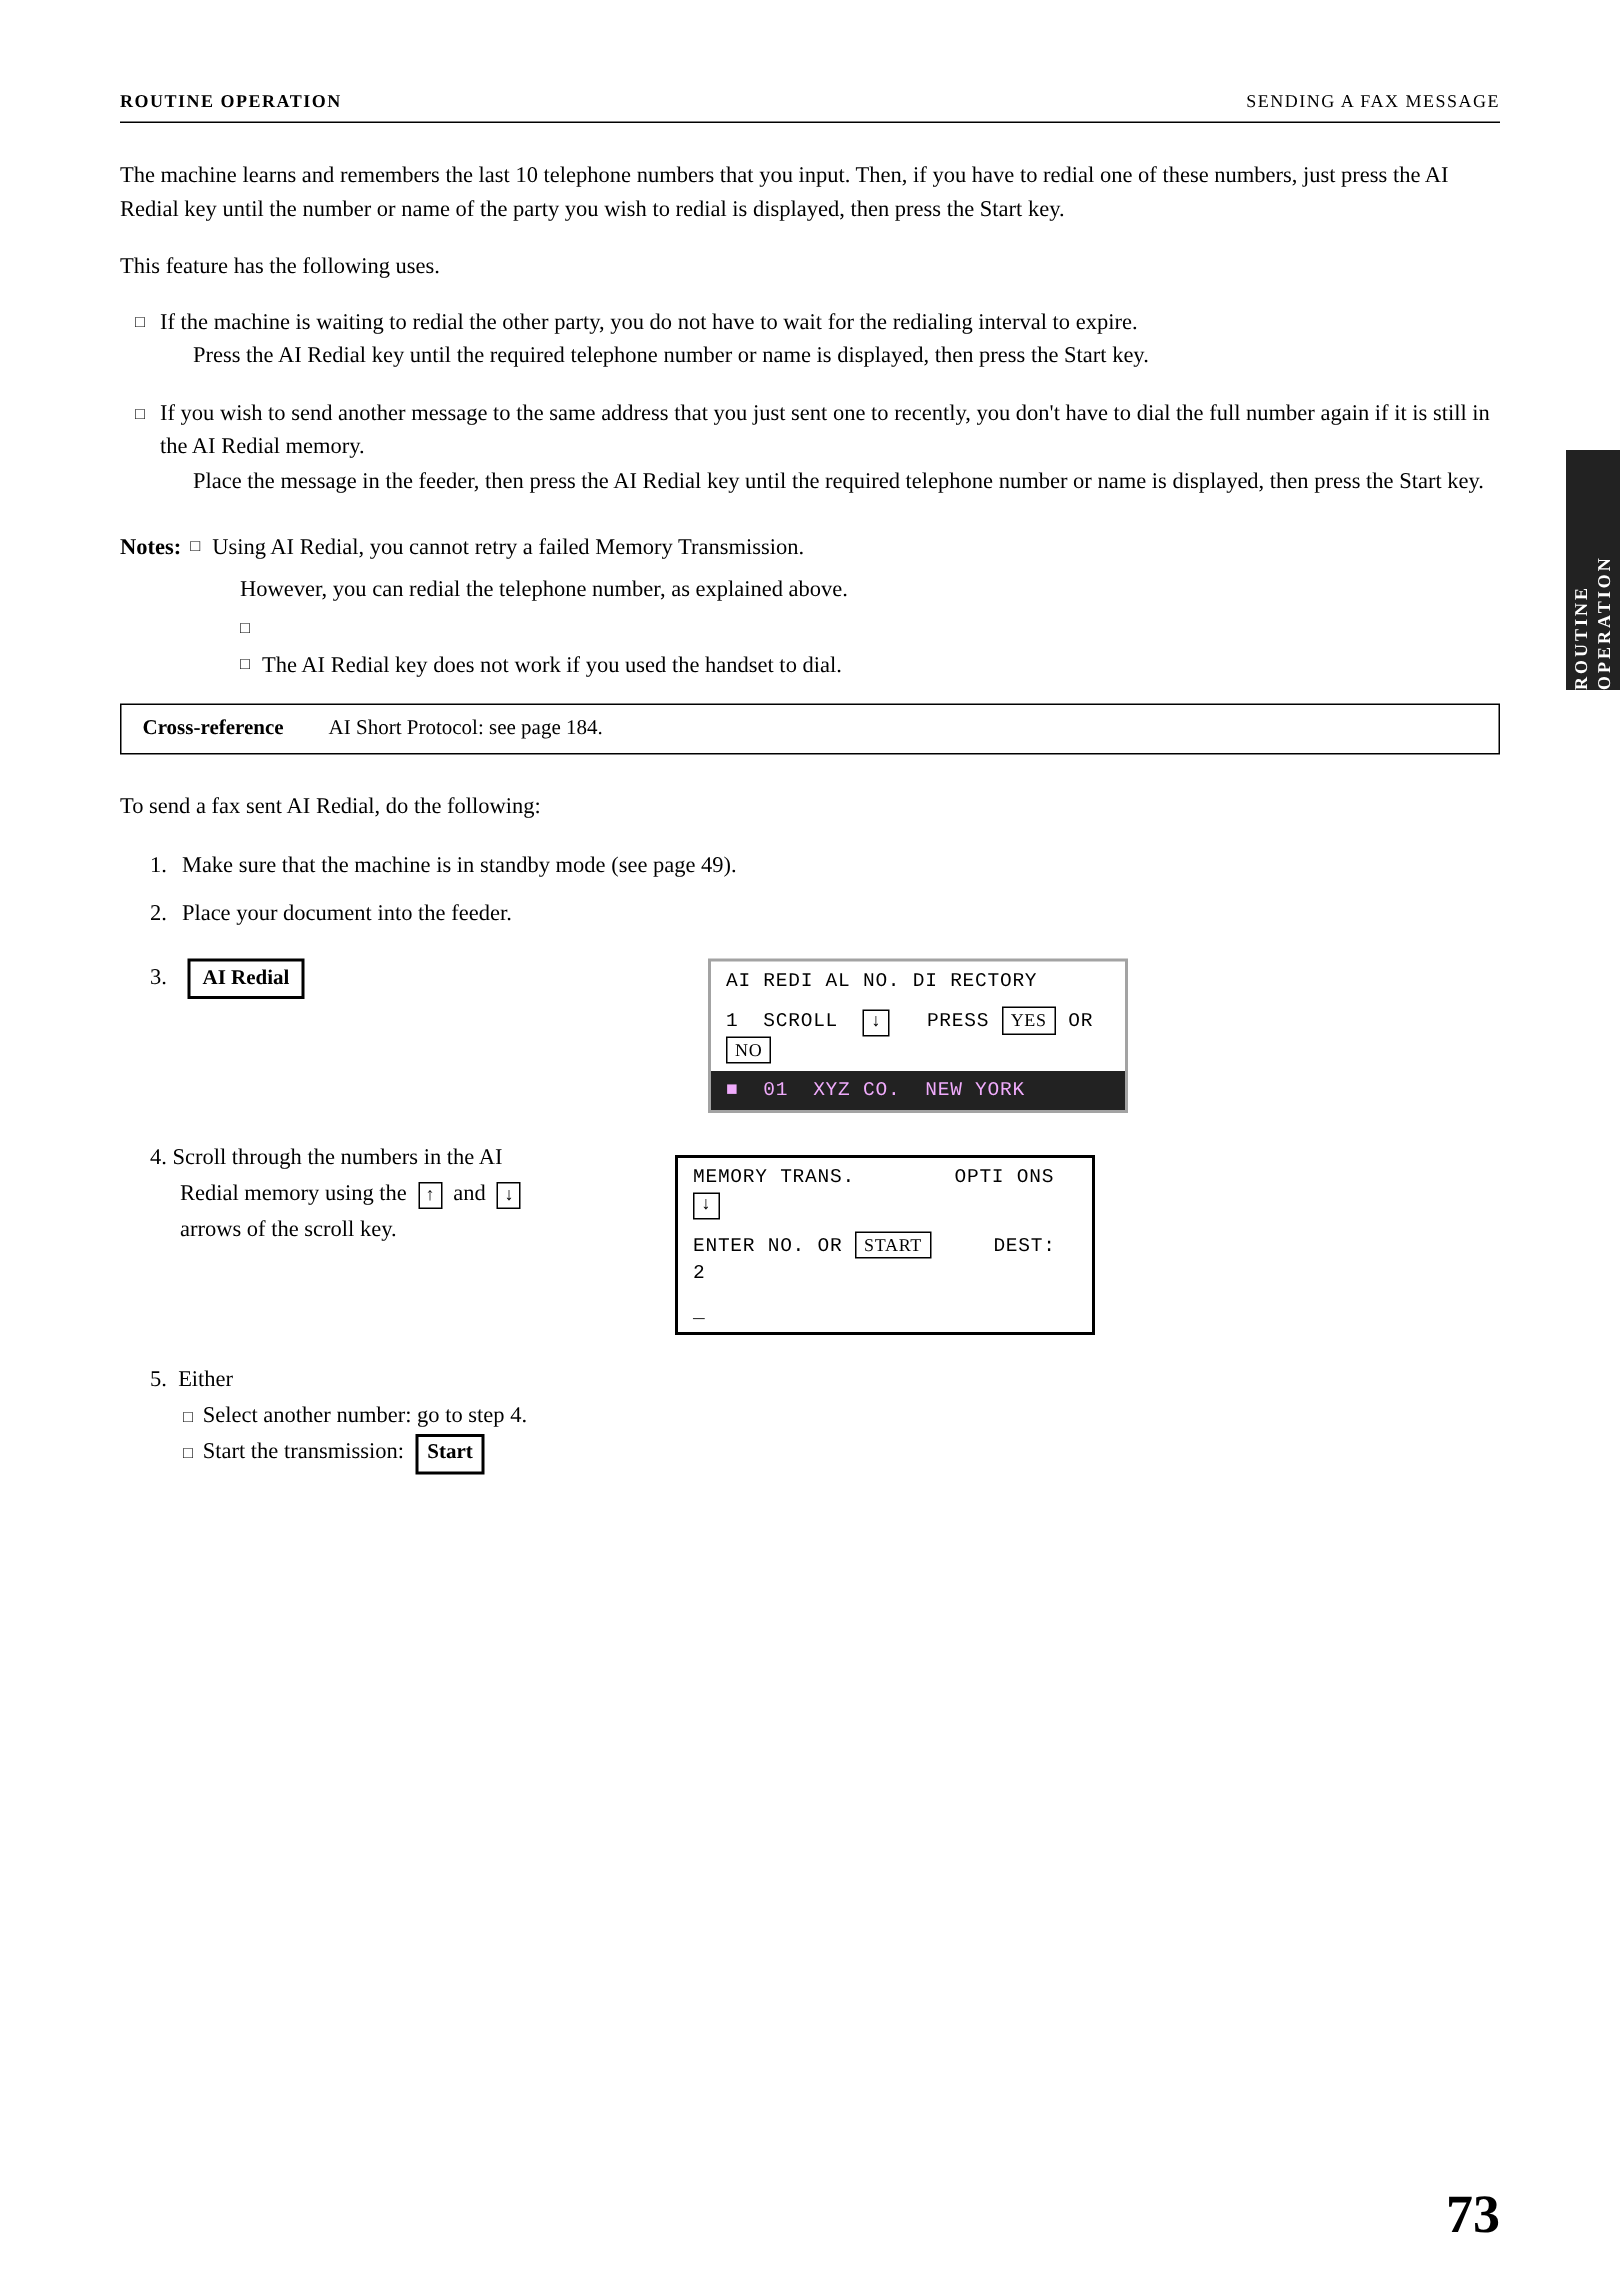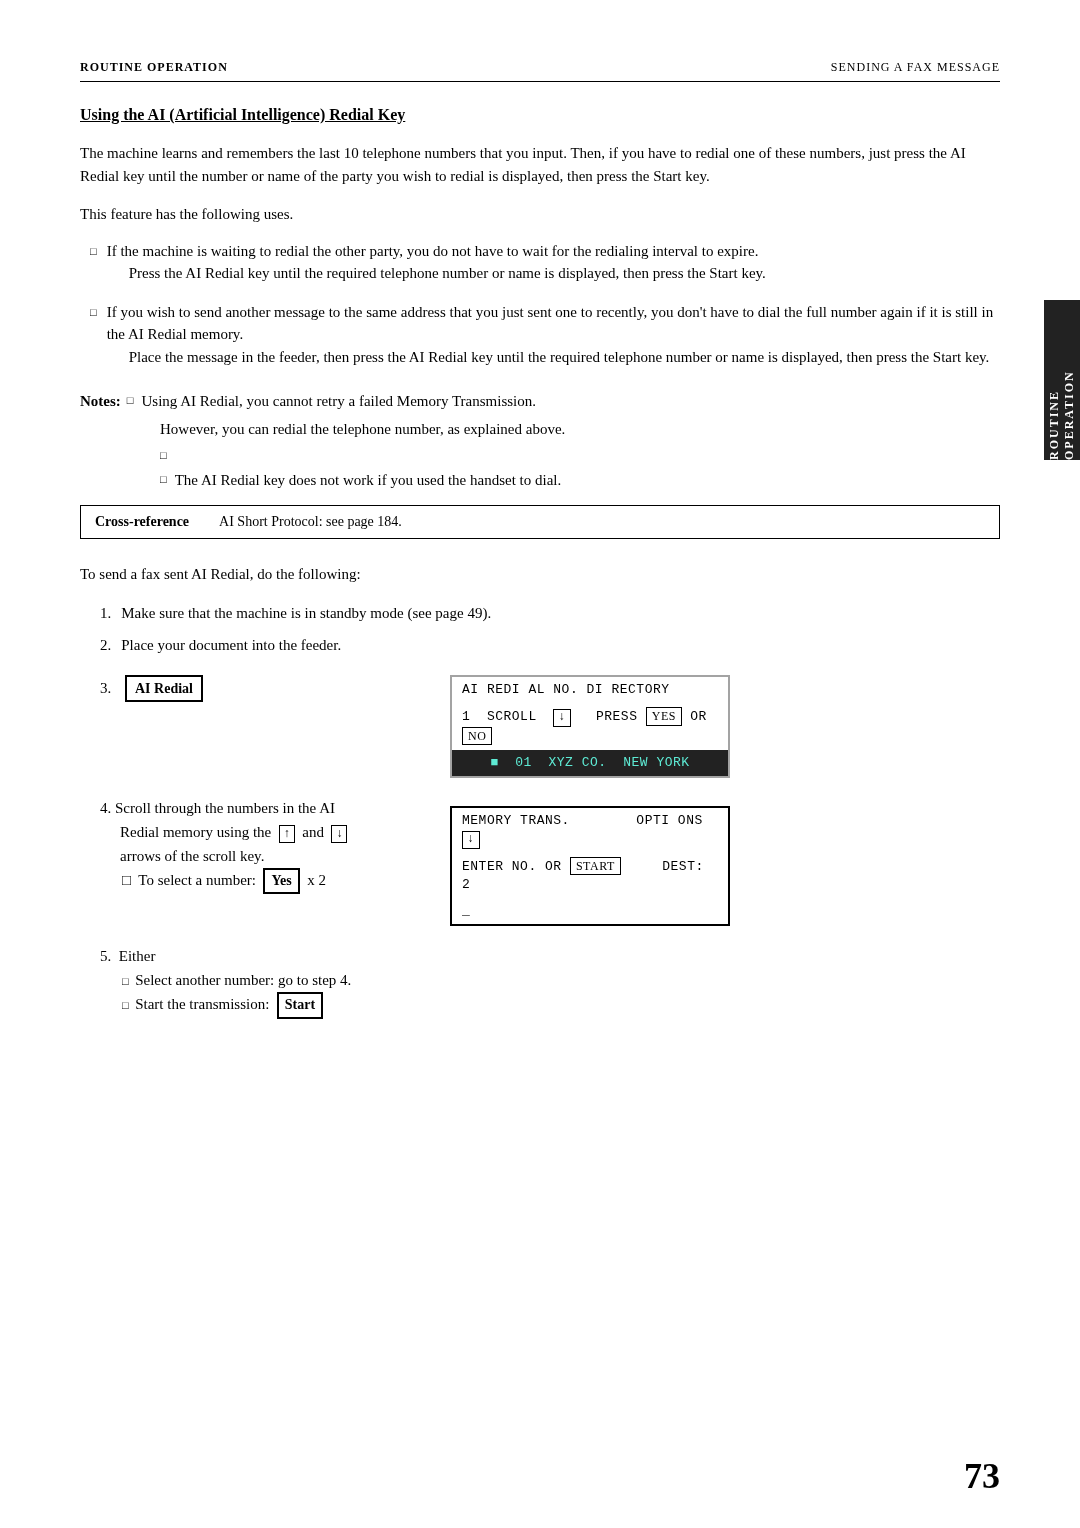--- a/index.html
+++ b/index.html
@@ -132,20 +132,21 @@
       margin-right: 10px;
       flex-shrink: 0;
     }
 
     
     .step3-row {
       display: flex;
       align-items: flex-start;
       margin-bottom: 18px;
       margin-left: 20px;
+      gap: 22px;
     }
     .step3-left {
       width: 340px;
       flex-shrink: 0;
       line-height: 1.5;
     }
     .step3-num {
       font-size: 15px;
       margin-right: 10px;
     }
@@ -167,25 +168,24 @@
       width: 280px;
       margin-left: 10px;
     }
     .lcd-row {
       padding: 4px 10px;
       line-height: 1.4;
       letter-spacing: 0.5px;
     }
     .lcd-row-dark {
       background: #222;
-      color: #5eead4;
+      color: #f0abfc;
       padding: 4px 10px;
       line-height: 1.4;
       letter-spacing: 0.5px;
-      text-align: center;
     }
     .lcd-box2 {
       border: 2px solid #000;
       background: #fff;
       font-family: 'Courier New', Courier, monospace;
       font-size: 13px;
       width: 280px;
       margin-left: 10px;
     }
 
@@ -283,21 +283,20 @@
 </head>
 <body>
 
 <div class="page">
 
   <div class="page-header">
     <span class="header-left">Routine Operation</span>
     <span class="header-right">Sending a Fax Message</span>
   </div>
 
-  <div class="section-title">Using the AI (Artificial Intelligence) Redial Key</div>
 
   <div class="body-text">The machine learns and remembers the last 10 telephone numbers that you input. Then, if you have to redial one of these numbers, just press the AI Redial key until the number or name of the party you wish to redial is displayed, then press the Start key.</div>
 
   <div class="body-text">This feature has the following uses.</div>
 
   <div class="bullet-list">
 
     <div class="bullet-item">
       <span class="bullet-icon checkbox-icon">□</span>
       <div class="bullet-content">
@@ -370,26 +369,20 @@
         <span>4.</span>
         <span>Scroll through the numbers in the AI</span><br>
         <span style="margin-left:20px;">
           <span>Redial memory using the</span>&nbsp;
           <span class="arrow-box">↑</span>&nbsp;
           <span>and</span>&nbsp;
           <span class="arrow-box">↓</span>
         </span><br>
         <span style="margin-left:20px;">arrows of the scroll key.</span>
       </div>
-      <div class="step4-sub">
-        <span>□&nbsp;</span>
-        <span>To select a number:</span>&nbsp;
-        <span class="yes-btn">Yes</span>&nbsp;
-        <span>x 2</span>
-      </div>
     </div>
     <div class="lcd-box2" style="margin-top: 10px;">
       <div class="lcd-row">
         <span>MEMORY TRANS.&nbsp;&nbsp;&nbsp;&nbsp;&nbsp;&nbsp;&nbsp;&nbsp;OPTI ONS&nbsp;</span><span class="arrow-box">↓</span>
       </div>
       <div class="lcd-row">
         ENTER NO. OR <kbd>START</kbd>&nbsp;&nbsp;&nbsp;&nbsp;&nbsp;DEST: 2
       </div>
       <div class="lcd-row">
         _

